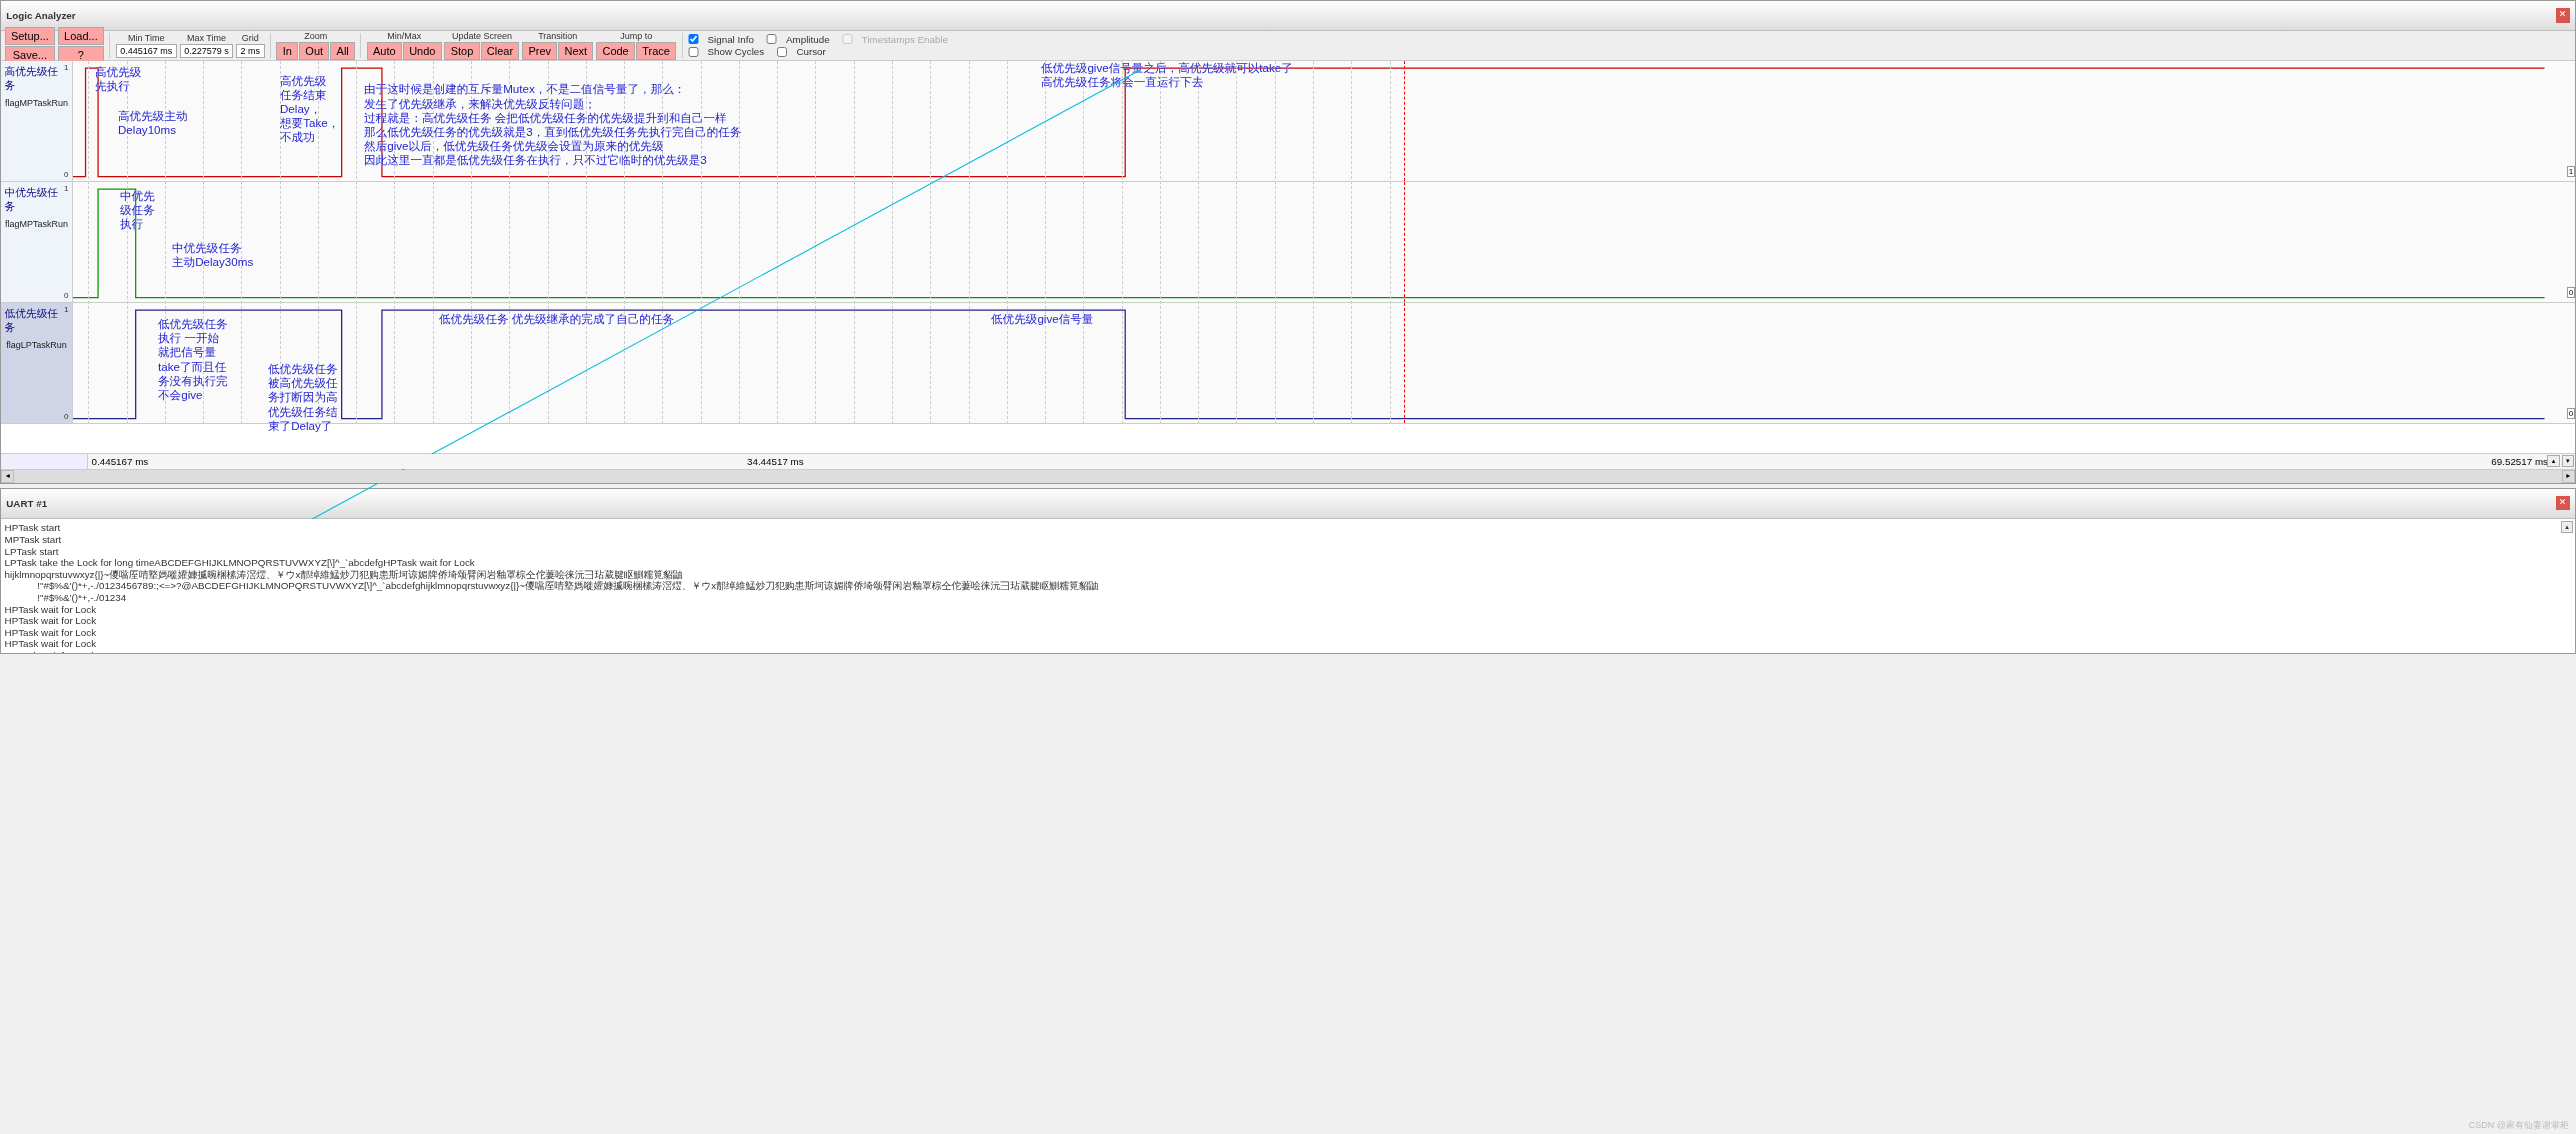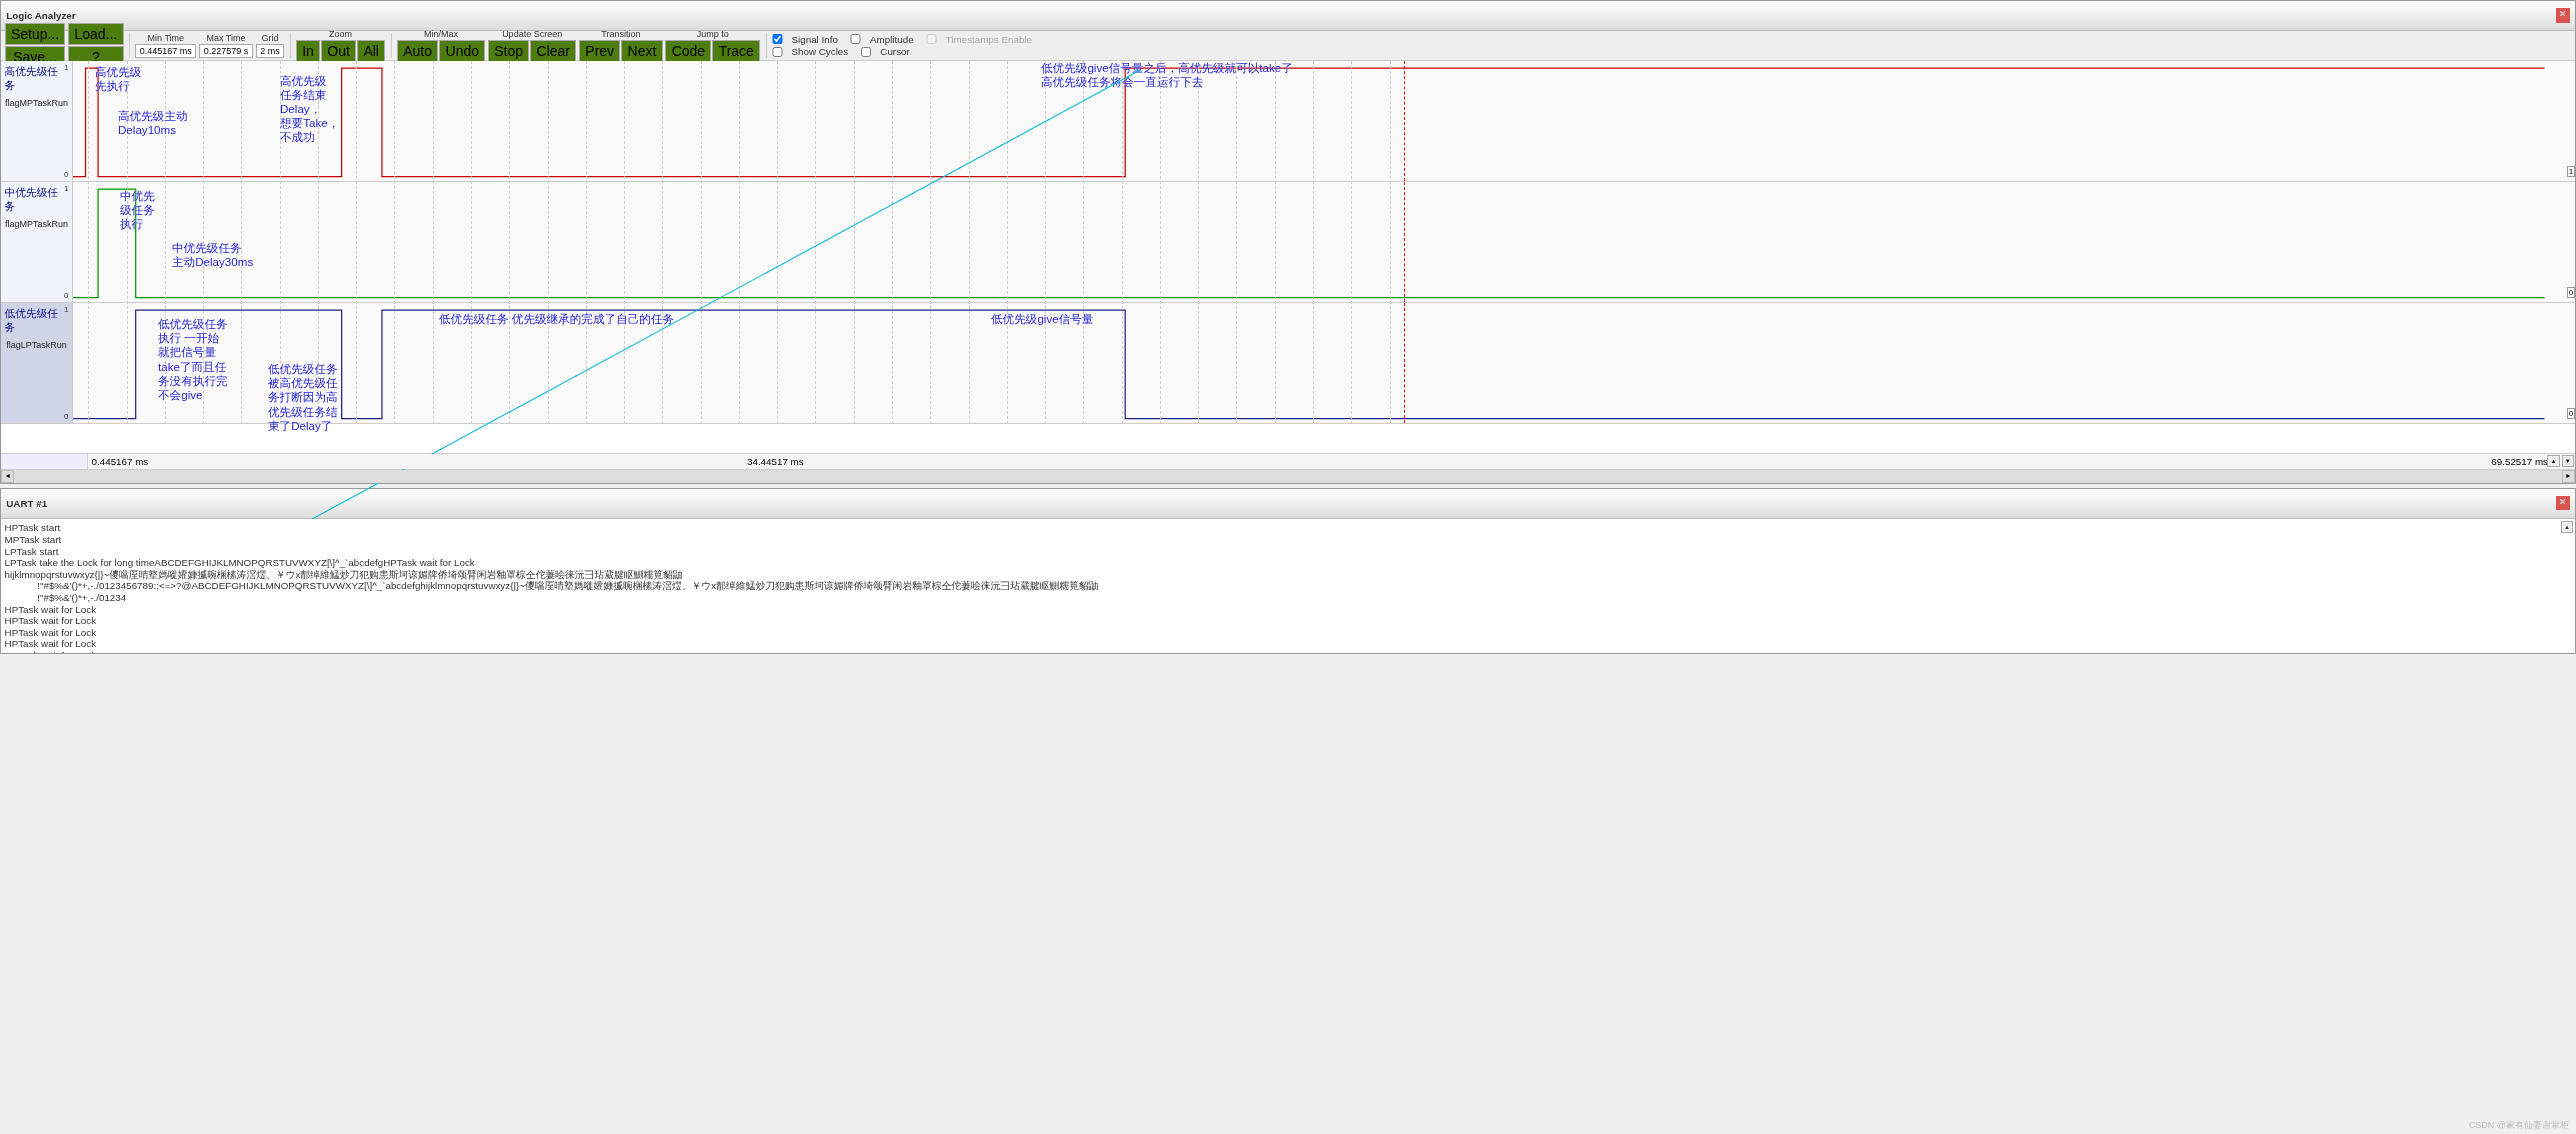--- a/index.html
+++ b/index.html
@@ -2,21 +2,21 @@
 <html><head>
 <meta charset="utf-8">
 <style>
 *{box-sizing:border-box;margin:0;padding:0;font-family:Tahoma,Arial,sans-serif;font-size:9.8px}
 body{background:#f0f0f0;width:2576px;overflow:hidden}
 .win{border:0.9px solid #999;background:#fff}
 .title{background:linear-gradient(#fff,#ddd);border-bottom:0.9px solid #bbb;padding:1.8px 5.3px;display:flex;align-items:center;height:30px}
 .title span{font-weight:bold;color:#333}
 .close{margin-left:auto;width:14.2px;height:14.2px;background:#d9534f;color:#fff;text-align:center;line-height:12.5px;font-size:9px;cursor:pointer}
 .toolbar{background:#eee;border-bottom:0.9px solid #ccc;padding:1.8px 3.6px;display:flex;align-items:center;gap:2.7px;height:30px}
-.btn{border:0.9px solid #aaa;background:#4d7c0f;padding:1.8px 5.3px;font-size:14px;cursor:pointer;min-width:32px;text-align:center}
+.btn{border:0.9px solid #aaa;background:#fca5a5;padding:1.8px 5.3px;font-size:11px;cursor:pointer;min-width:32px;text-align:center}
 .btngroup{display:flex;flex-direction:column;gap:0.9px}
 .lbl{font-size:9px;color:#333;text-align:center}
 .val{border:0.9px solid #aaa;background:#fff;padding:0.9px 3.6px;font-size:9px;min-width:52px;text-align:left}
 .col{display:flex;flex-direction:column;align-items:center;gap:0.9px}
 .sep{width:0.9px;background:#ccc;height:25px;margin:0 2.7px}
 .chk{display:flex;align-items:center;gap:9px;font-size:9px;color:#333}
 .chk input{width:10.7px;height:10.7px}
 .disabled{color:#aaa}
 .la-body{position:relative;background:#fff;height:392px}
 .sigrow{display:flex;height:121px;border-bottom:0.9px solid #ccc}
@@ -232,20 +232,26 @@
 
     <div class="ann" style="left:94px;top:3.6px">高优先级
 先执行</div>
     <div class="ann" style="left:117px;top:48px">高优先级主动
 Delay10ms</div>
     <div class="ann" style="left:279px;top:12.5px">高优先级
 任务结束
 Delay，
 想要Take，
 不成功</div>
+    <div class="ann" style="left:363px;top:21.4px">由于这时候是创建的互斥量Mutex，不是二值信号量了，那么：
+发生了优先级继承，来解决优先级反转问题；
+过程就是：高优先级任务 会把低优先级任务的优先级提升到和自己一样
+那么低优先级任务的优先级就是3，直到低优先级任务先执行完自己的任务
+然后give以后，低优先级任务优先级会设置为原来的优先级
+因此这里一直都是低优先级任务在执行，只不过它临时的优先级是3</div>
     <div class="ann" style="left:1040px;top:0px">低优先级give信号量之后，高优先级就可以take了
 高优先级任务将会一直运行下去</div>
     <div class="ann" style="left:119px;top:128px">中优先
 级任务
 执行</div>
     <div class="ann" style="left:171px;top:180px">中优先级任务
 主动Delay30ms</div>
     <div class="ann" style="left:157px;top:256px">低优先级任务
 执行 一开始
 就把信号量

